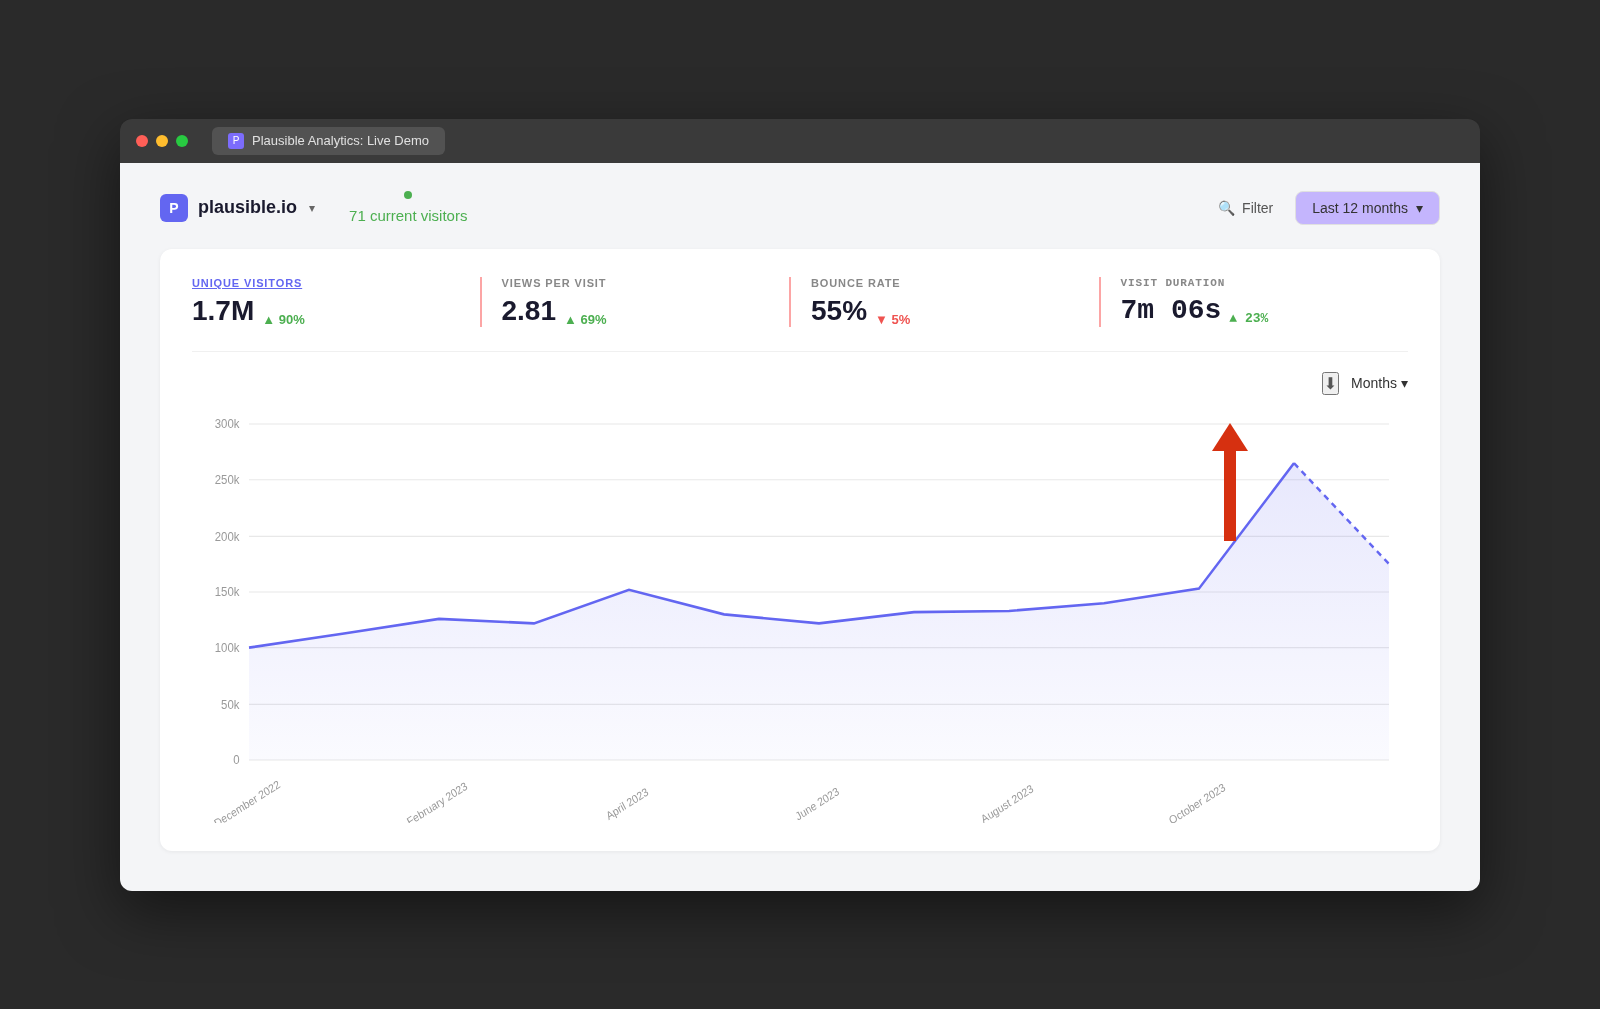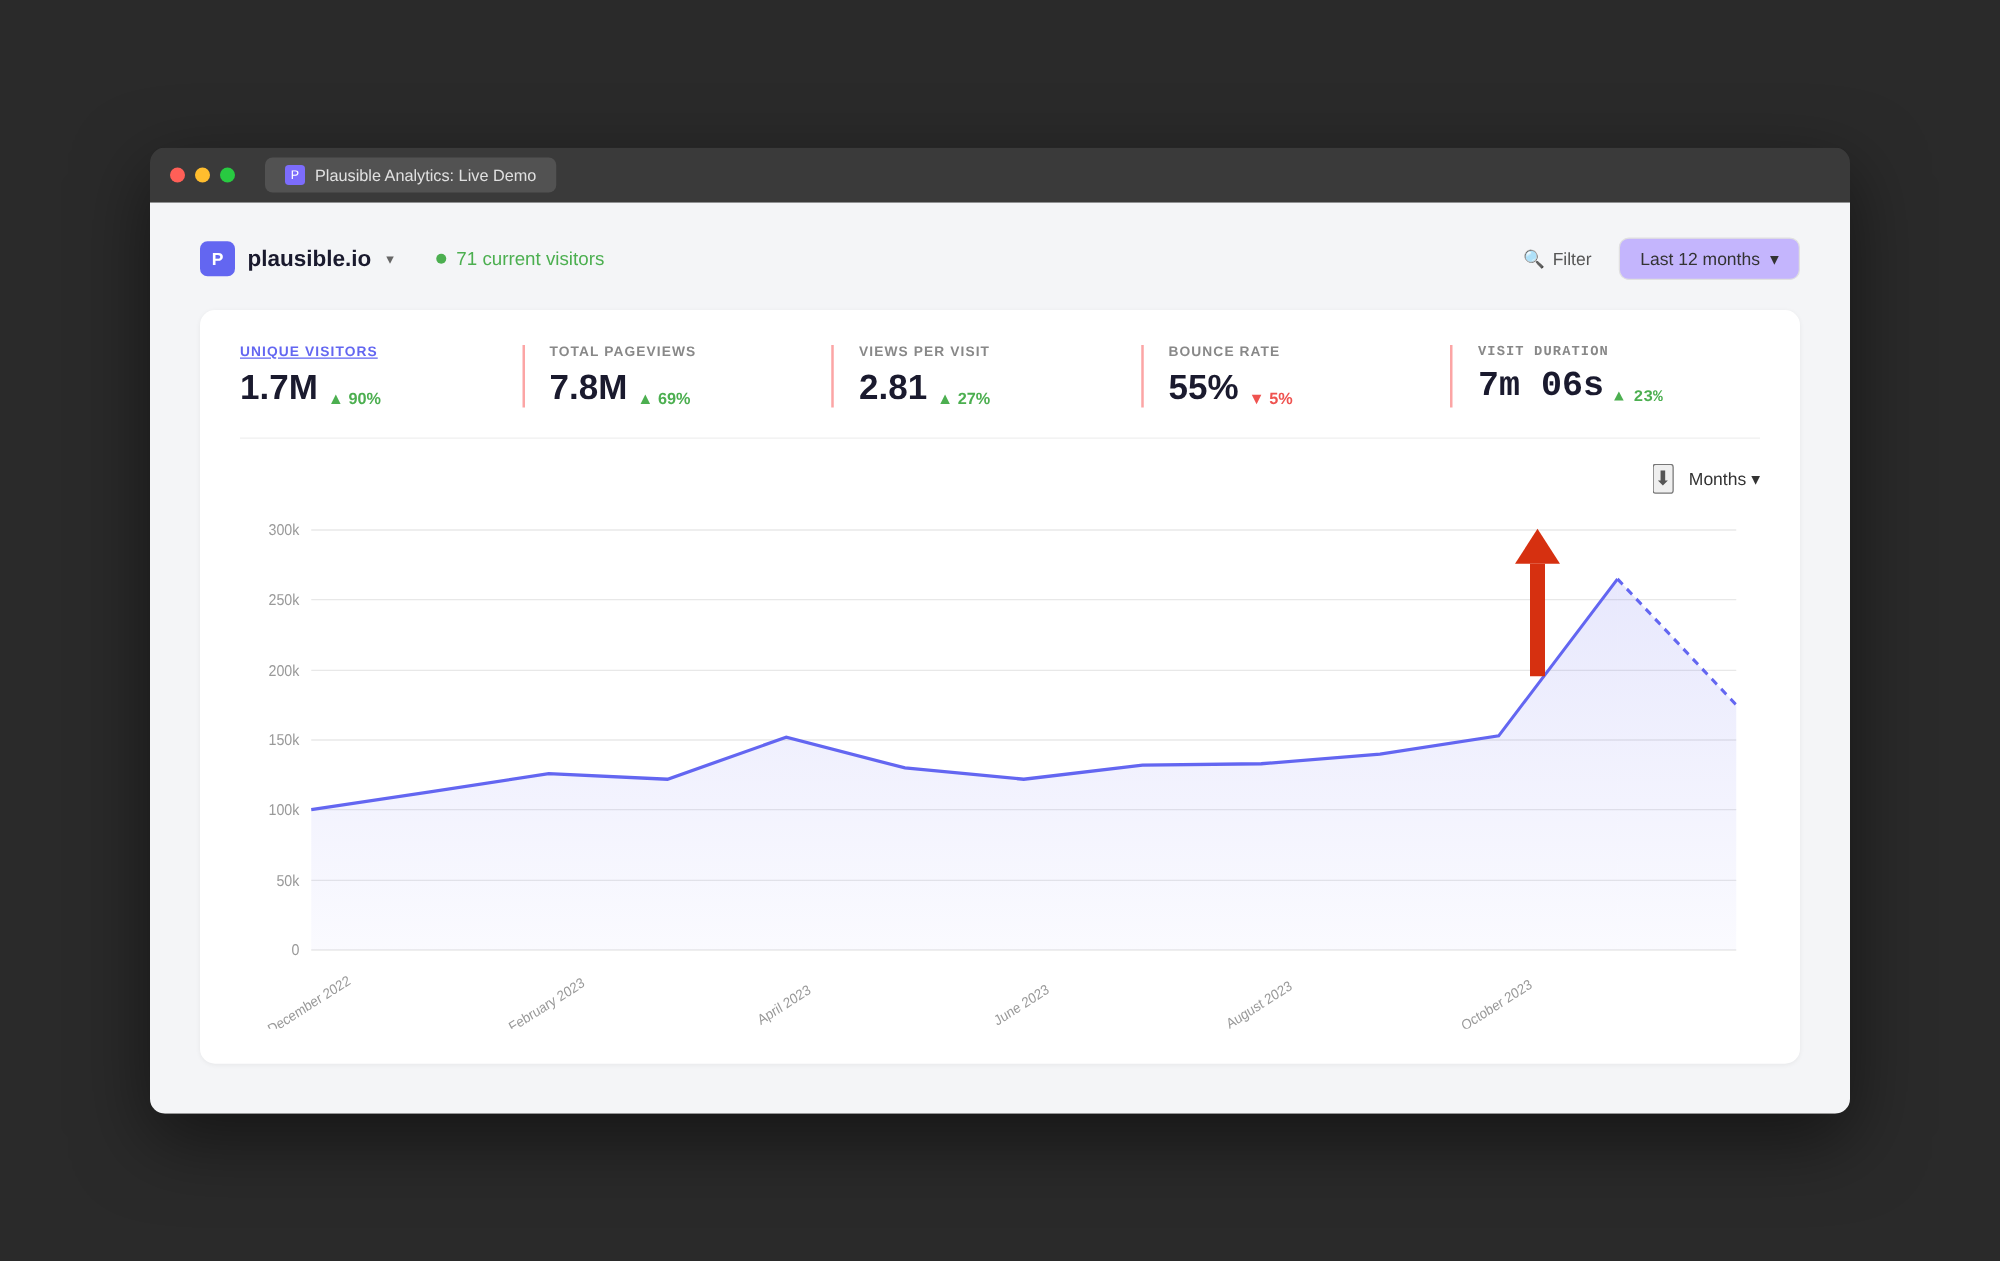--- a/index.html
+++ b/index.html
@@ -85,20 +85,21 @@
       margin-left: 2px;
     }
     .visitors-badge {
       display: flex;
       align-items: center;
       gap: 8px;
       margin-left: 24px;
       color: #4caf50;
       font-size: 15px;
       font-weight: 500;
+      flex-direction: column;
     }
     .green-dot {
       width: 8px; height: 8px;
       background: #4caf50;
       border-radius: 50%;
     }
     .header-right {
       display: flex;
       align-items: center;
       gap: 12px;
@@ -261,31 +262,24 @@
 
       <div class="metrics-row">
       <div class="metric-item">
             <div class="metric-label active">UNIQUE VISITORS</div>
             <div class="metric-value-row">
               <span class="metric-value">1.7M</span>
               <span class="metric-change up">▲ 90%</span>
             </div>
           </div>
           <div class="metric-item">
-            <div class="metric-label">TOTAL PAGEVIEWS</div>
-            <div class="metric-value-row">
-              <span class="metric-value">7.8M</span>
-              <span class="metric-change up">▲ 69%</span>
-            </div>
-          </div>
-          <div class="metric-item">
             <div class="metric-label">VIEWS PER VISIT</div>
             <div class="metric-value-row">
               <span class="metric-value">2.81</span>
-              <span class="metric-change up">▲ 27%</span>
+              <span class="metric-change up">▲ 69%</span>
             </div>
           </div>
           <div class="metric-item">
             <div class="metric-label">BOUNCE RATE</div>
             <div class="metric-value-row">
               <span class="metric-value">55%</span>
               <span class="metric-change down">▼ 5%</span>
             </div>
           </div>
           <div class="metric-item">

